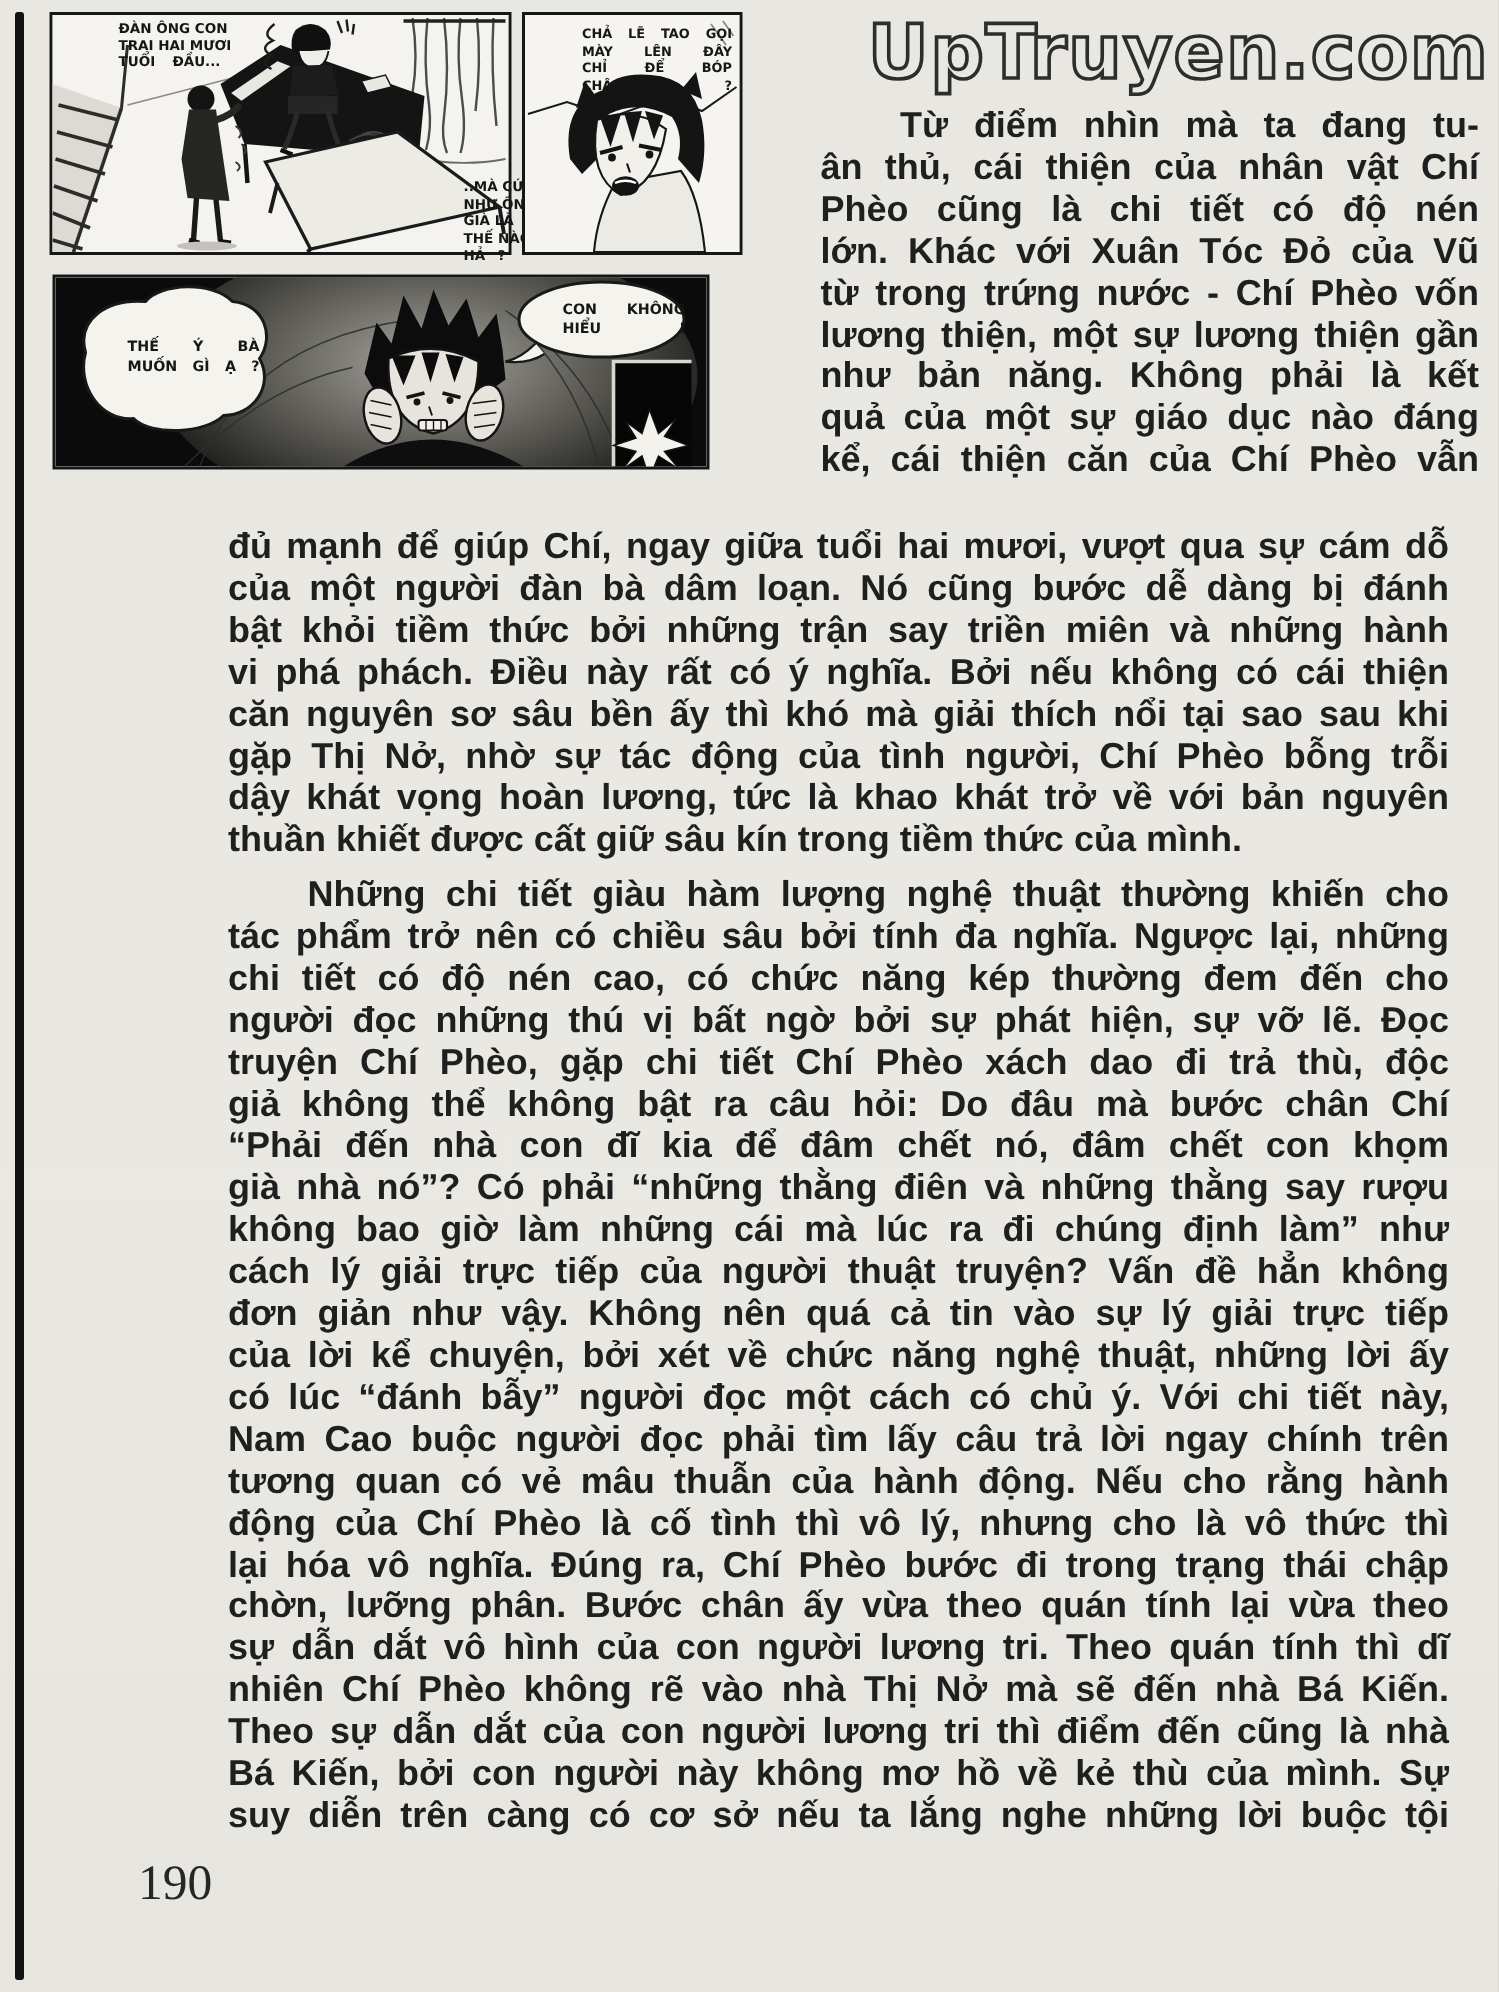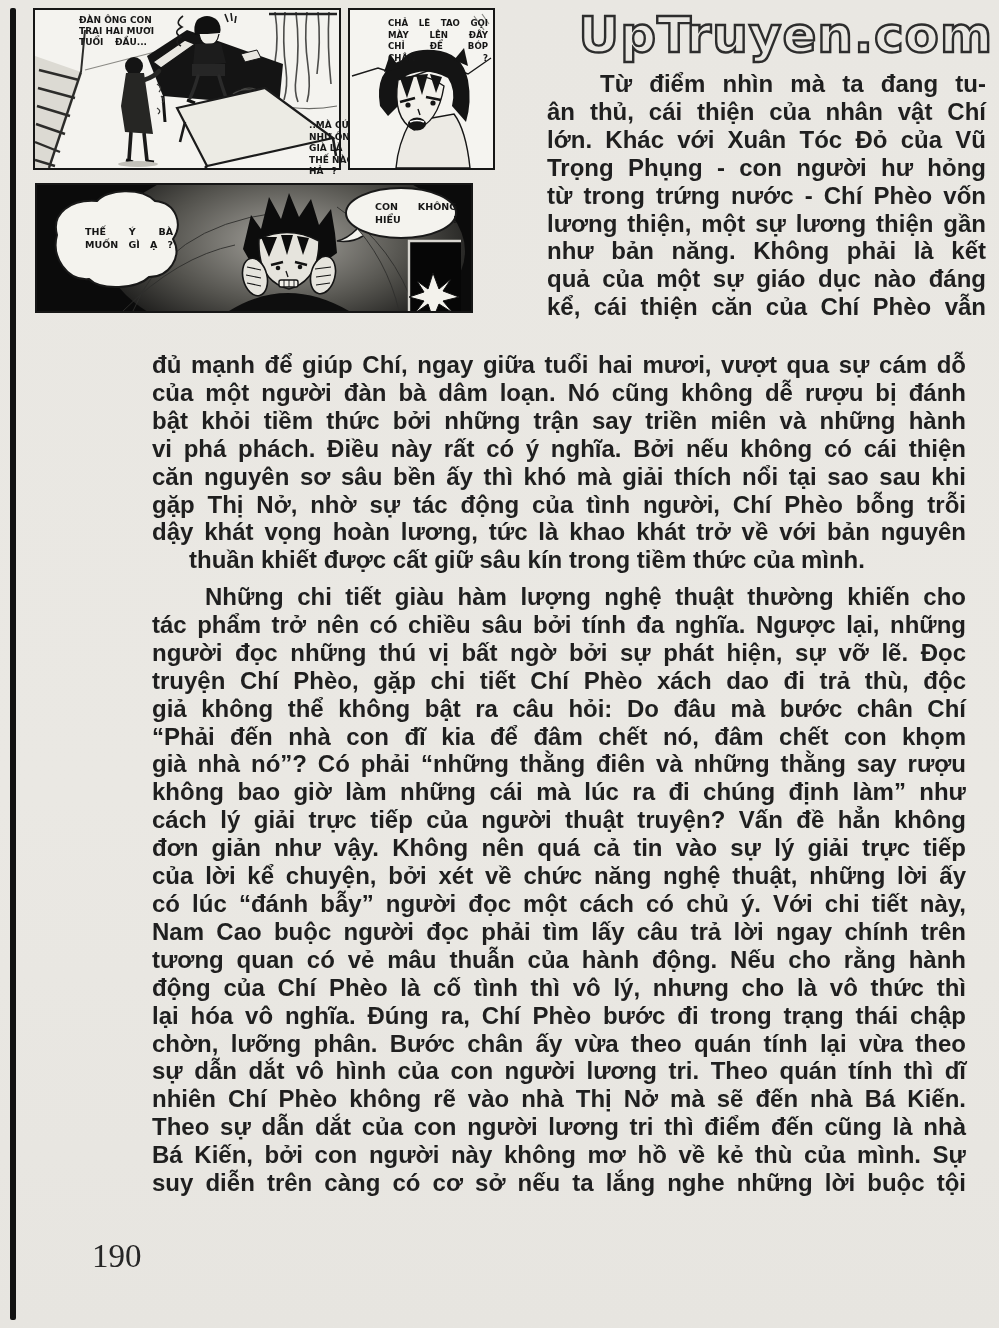--- a/index.html
+++ b/index.html
@@ -34,21 +34,21 @@
     letter-spacing:1px; color:#e9e7e2; -webkit-text-stroke:2.4px #2d2d2d; white-space:nowrap;
   }
   @supports not (-webkit-text-stroke: 1px black){ .logo{color:#4a4a4a;} }
 
   
   .txt{position:absolute; font-size:24px; line-height:27.9px; font-weight:bold; color:#1f1f1f;}
   #col  {left:515px; top:70px;  width:471px;}
   #par1 {left:120px; top:351px; width:846px;}
   #par2 {left:120px; top:583px; width:846px;}
   .tline{text-align:justify; text-align-last:justify; white-space:nowrap;padding-left:32px;}
-  .tline.nj{text-align-last:left;margin-left:37px;}
+  .tline.nj{text-align-last:left;}
   .tline.ind{padding-left:85px;}
 
   .pagenum{
     position:absolute; left:92px; top:1238px;
     font-family:"Liberation Serif", serif; font-size:33px; color:#262626;
   }
 </style>
 </head>
 <body>
 
@@ -223,42 +223,43 @@
         <div class="tline">CON KHÔNG</div>
         <div class="tline">HIỂU !</div>
       </div>
   </div>
 
   <div class="logo">UpTruyen.com</div>
 
   <div class="txt" id="col">
       <div class="tline ind">Từ điểm nhìn mà ta đang tu-</div>
       <div class="tline">ân thủ, cái thiện của nhân vật Chí</div>
+      <div class="tline">Phèo cũng là chi tiết có độ nén</div>
       <div class="tline">lớn. Khác với Xuân Tóc Đỏ của Vũ</div>
-      <div class="tline">Trọng Phụng - con người hư hỏng</div>
       <div class="tline">từ trong trứng nước - Chí Phèo vốn</div>
       <div class="tline">lương thiện, một sự lương thiện gần</div>
       <div class="tline">như bản năng. Không phải là kết</div>
       <div class="tline">quả của một sự giáo dục nào đáng</div>
       <div class="tline">kể, cái thiện căn của Chí Phèo vẫn</div>
     </div>
 
   <div class="txt" id="par1">
       <div class="tline">đủ mạnh để giúp Chí, ngay giữa tuổi hai mươi, vượt qua sự cám dỗ</div>
-      <div class="tline">của một người đàn bà dâm loạn. Nó cũng không dễ rượu bị đánh</div>
+      <div class="tline">của một người đàn bà dâm loạn. Nó cũng bước dễ dàng bị đánh</div>
       <div class="tline">bật khỏi tiềm thức bởi những trận say triền miên và những hành</div>
       <div class="tline">vi phá phách. Điều này rất có ý nghĩa. Bởi nếu không có cái thiện</div>
       <div class="tline">căn nguyên sơ sâu bền ấy thì khó mà giải thích nổi tại sao sau khi</div>
       <div class="tline">gặp Thị Nở, nhờ sự tác động của tình người, Chí Phèo bỗng trỗi</div>
       <div class="tline">dậy khát vọng hoàn lương, tức là khao khát trở về với bản nguyên</div>
       <div class="tline nj">thuần khiết được cất giữ sâu kín trong tiềm thức của mình.</div>
     </div>
   <div class="txt" id="par2">
       <div class="tline ind">Những chi tiết giàu hàm lượng nghệ thuật thường khiến cho</div>
       <div class="tline">tác phẩm trở nên có chiều sâu bởi tính đa nghĩa. Ngược lại, những</div>
+      <div class="tline">chi tiết có độ nén cao, có chức năng kép thường đem đến cho</div>
       <div class="tline">người đọc những thú vị bất ngờ bởi sự phát hiện, sự vỡ lẽ. Đọc</div>
       <div class="tline">truyện Chí Phèo, gặp chi tiết Chí Phèo xách dao đi trả thù, độc</div>
       <div class="tline">giả không thể không bật ra câu hỏi: Do đâu mà bước chân Chí</div>
       <div class="tline">“Phải đến nhà con đĩ kia để đâm chết nó, đâm chết con khọm</div>
       <div class="tline">già nhà nó”? Có phải “những thằng điên và những thằng say rượu</div>
       <div class="tline">không bao giờ làm những cái mà lúc ra đi chúng định làm” như</div>
       <div class="tline">cách lý giải trực tiếp của người thuật truyện? Vấn đề hẳn không</div>
       <div class="tline">đơn giản như vậy. Không nên quá cả tin vào sự lý giải trực tiếp</div>
       <div class="tline">của lời kể chuyện, bởi xét về chức năng nghệ thuật, những lời ấy</div>
       <div class="tline">có lúc “đánh bẫy” người đọc một cách có chủ ý. Với chi tiết này,</div>

